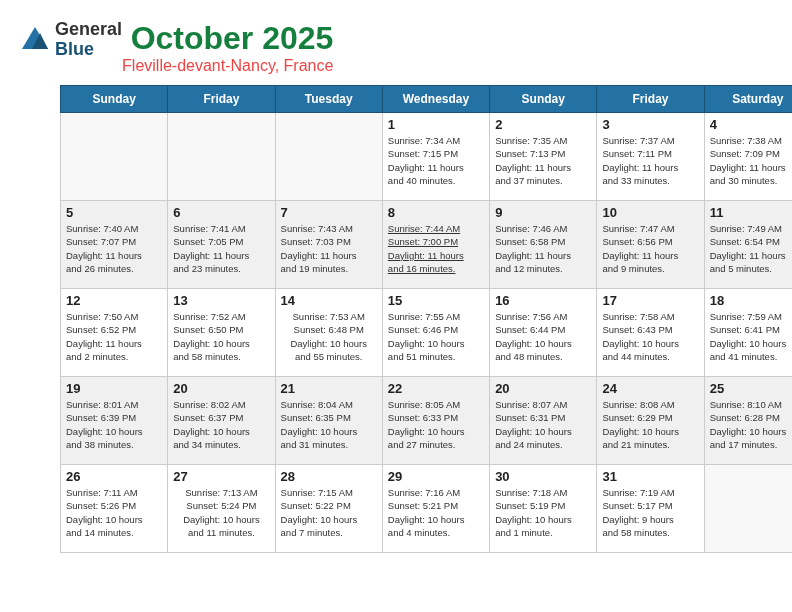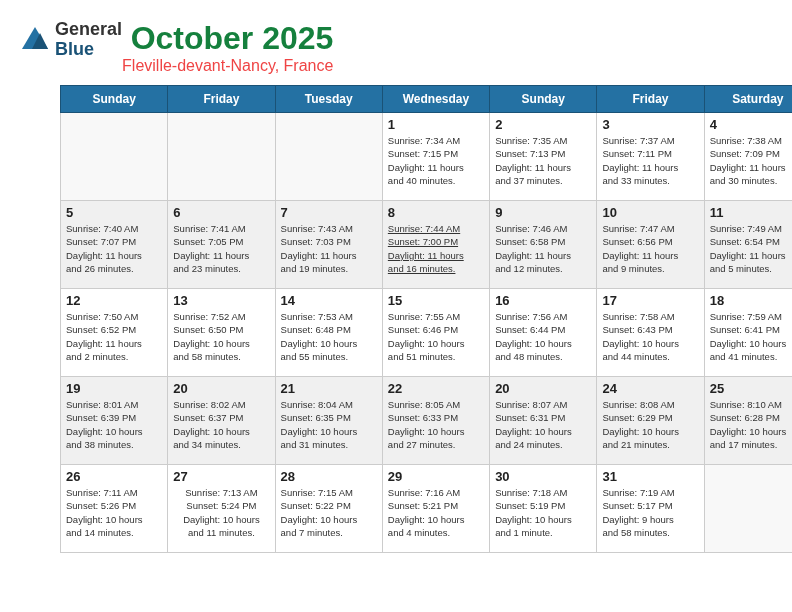--- a/index.html
+++ b/index.html
@@ -220,21 +220,21 @@
         </td>
         <td>
           <div class="day-num">13</div>
           <div class="day-info" style="white-space: pre-line;">Sunrise: 7:52 AM
 Sunset: 6:50 PM
 Daylight: 10 hours
 and 58 minutes.</div>
         </td>
         <td>
           <div class="day-num">14</div>
-          <div class="day-info" style="white-space: pre-line;">Sunrise: 7:53 AM
+          <div class="day-info" style="white-space: pre-line; text-align: center;">Sunrise: 7:53 AM
 Sunset: 6:48 PM
 Daylight: 10 hours
 and 55 minutes.</div>
         </td>
         <td>
           <div class="day-num">15</div>
           <div class="day-info" style="white-space: pre-line;">Sunrise: 7:55 AM
 Sunset: 6:46 PM
 Daylight: 10 hours
 and 51 minutes.</div>

